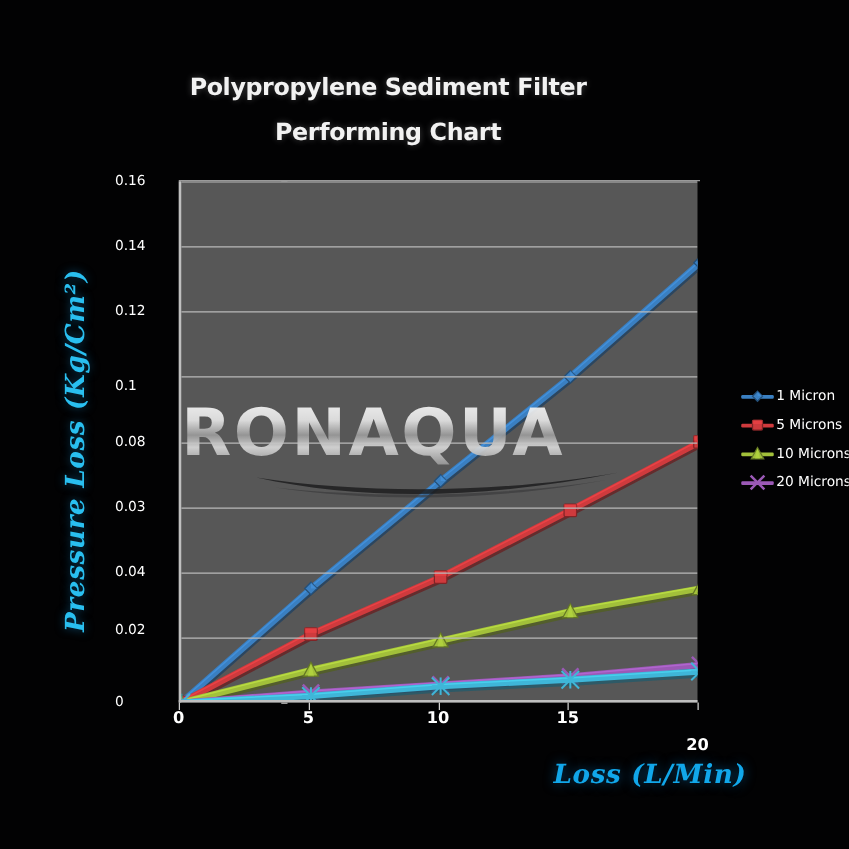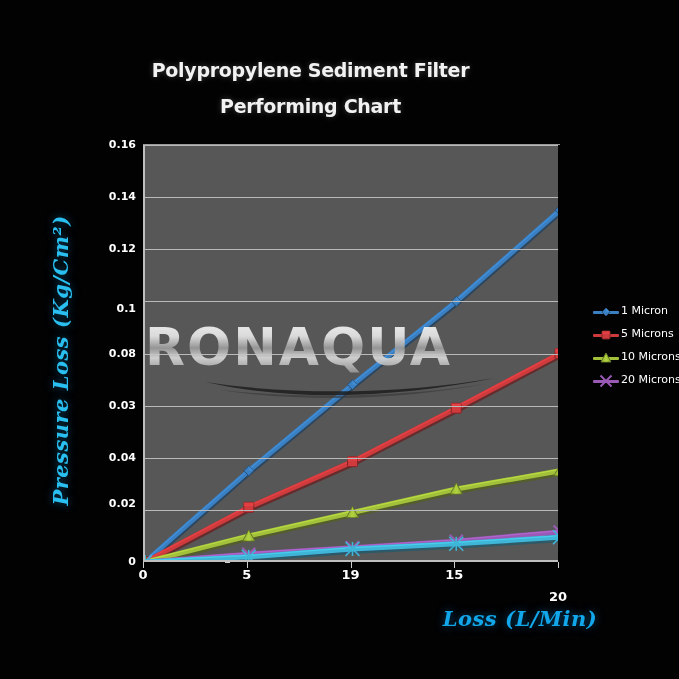--- a/index.html
+++ b/index.html
@@ -53,24 +53,23 @@
     left: 143px; top: 144px;
     width: 417px; height: 1px;
     background: #9a9a9a;
   }
 
   
   .ytick {
     position: absolute;
     right: 0;
     width: 44px;
-    text-align: right;
     color: #ffffff;
     font-family: "DejaVu Sans", sans-serif;
-    font-weight: bold;
+    font-weight: normal;
     font-size: 11px;
     line-height: 11px;
   }
   #y-axis-ticks {
     position: absolute;
     left: 86px; top: 0;
     width: 50px; height: 679px;
   }
   .ytickmark {
     position: absolute;
@@ -156,21 +155,21 @@
   #watermark-swoosh { display: block; margin-top: -6px; }
 
   
   #legend {
     position: absolute;
     left: 593px; top: 305px;
     width: 86px;
   }
   .legend-row {
     display: flex;
-    align-items: flex-start;
+    align-items: center;
     height: 23px;
   }
   .legend-swatch {
     width: 26px; height: 14px;
     position: relative;
     flex: 0 0 26px;
     margin-right: 2px;
   }
   .legend-line {
     position: absolute;
@@ -378,21 +377,21 @@
           </g>
         </g>
       </svg>
   </div>
 
   <div id="x-axis-ticks">
       <div class="xtick" style="left: 143px;">0</div>
       <div class="xtickmark" style="left: 143px;"></div>
       <div class="xtick" style="left: 246.75px;">5</div>
       <div class="xtickmark" style="left: 246.75px;"></div>
-      <div class="xtick" style="left: 350.5px;">19</div>
+      <div class="xtick" style="left: 350.5px;">10</div>
       <div class="xtickmark" style="left: 350.5px;"></div>
       <div class="xtick" style="left: 454.25px;">15</div>
       <div class="xtickmark" style="left: 454.25px;"></div>
       <div class="xtick" style="left: 558px; margin-top: 22px;">20</div>
       <div class="xtickmark" style="left: 558px;"></div>
     </div>
 
   <div id="x-axis-label">Loss (L/Min)</div>
 
   <div id="legend">

